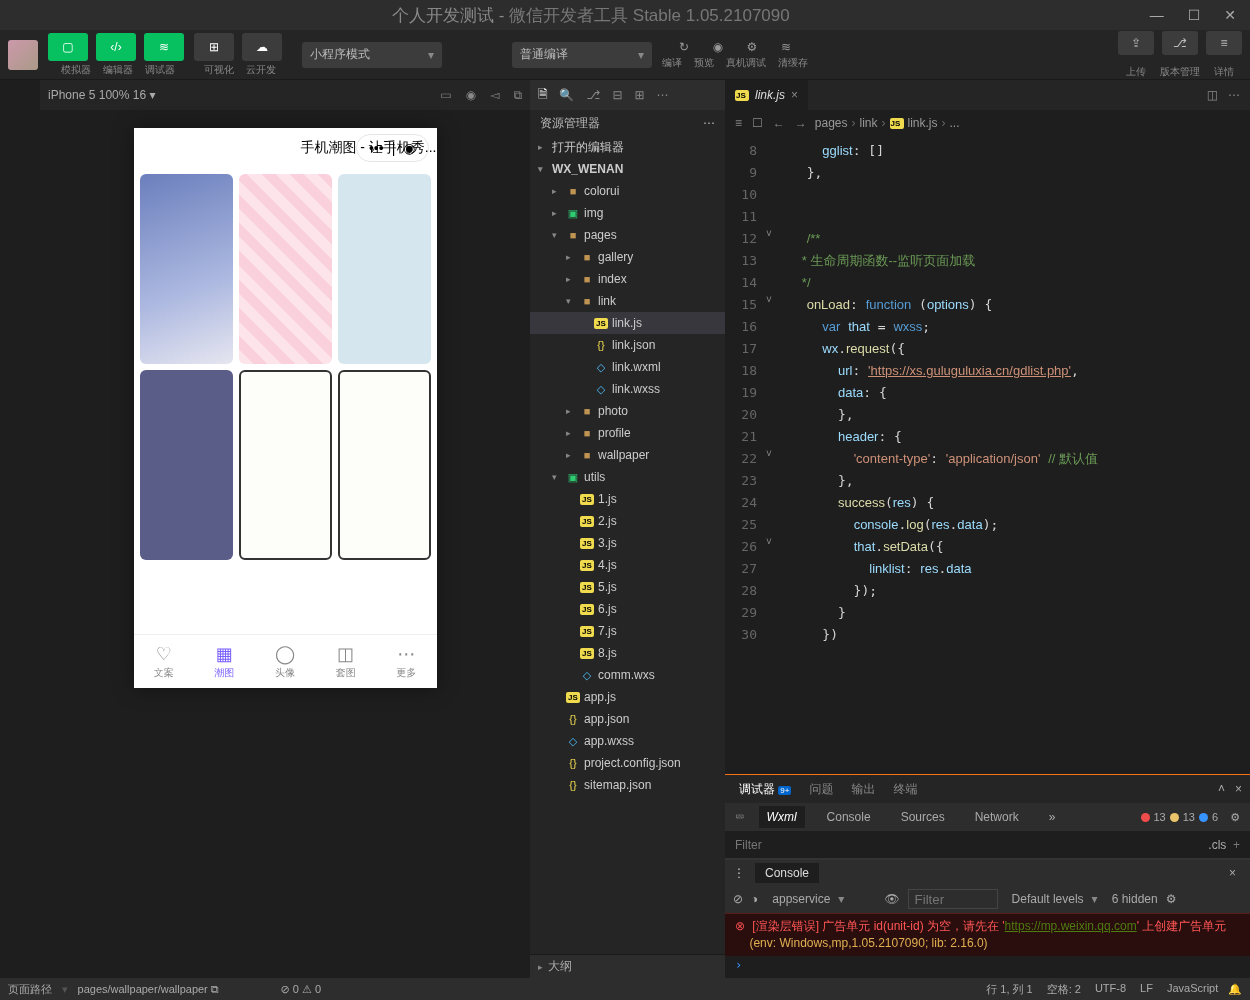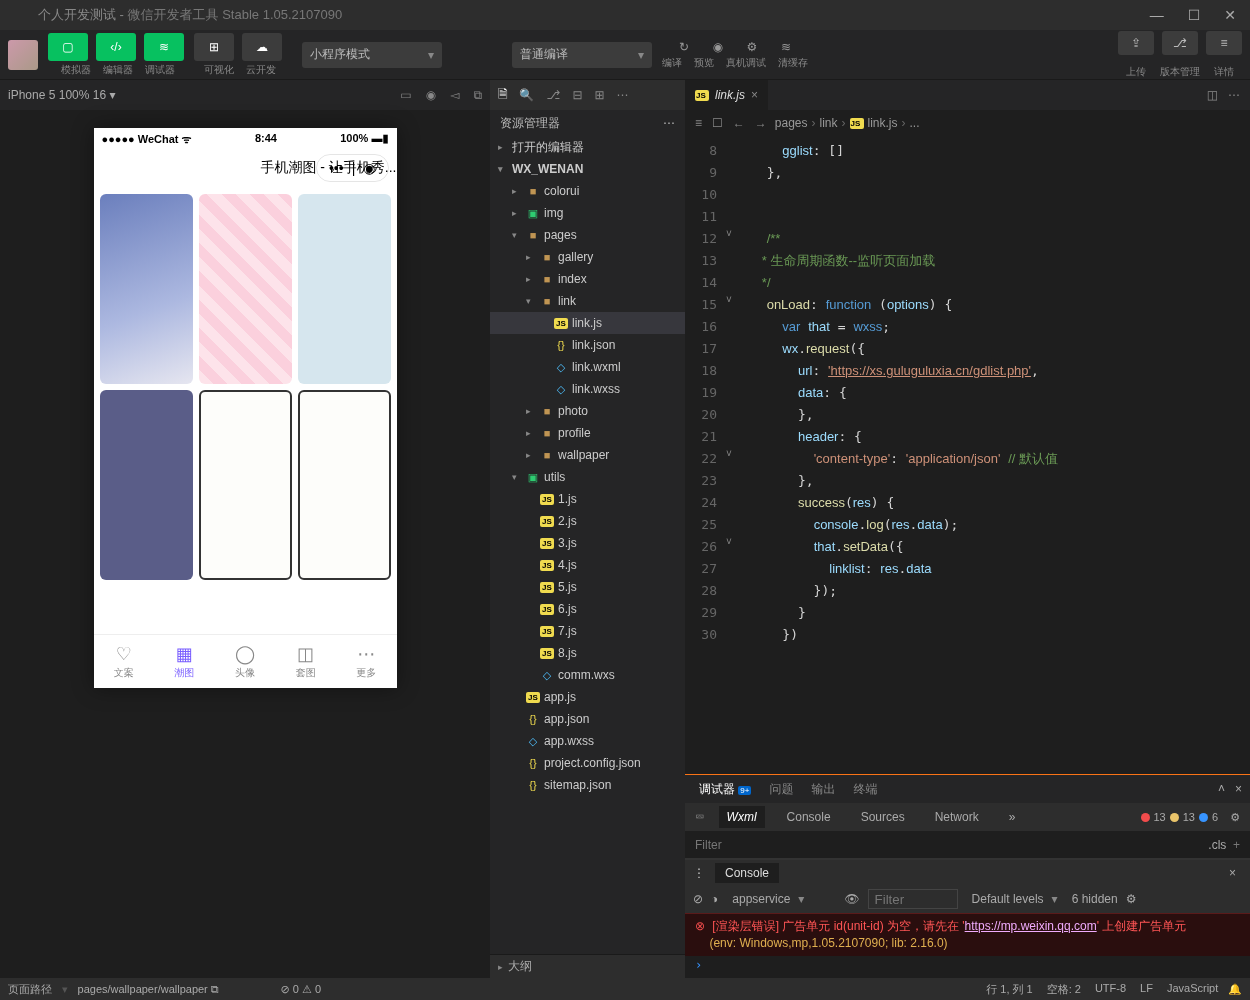--- a/index.html
+++ b/index.html
@@ -2,21 +2,21 @@
 <html><head>
 <meta charset="utf-8">
 <style>
 * { margin: 0; padding: 0; box-sizing: border-box; font-family: "Microsoft YaHei", sans-serif; }
 body { background: #1e1e1e; color: #ccc; font-size: 12px; overflow: hidden; width: 1250px; height: 1000px; }
 
 
 .titlebar { height: 30px; background: #2d2d2d; display: flex; align-items: center; padding: 0 8px; color: #aaa; }
 .titlebar .menu-items { display: flex; gap: 14px; font-size: 13px; }
 .titlebar .menu-items span { cursor: pointer; }
-.titlebar .center-title { flex: 1; text-align: left; color: #888; padding-left: 30px; font-size: 13px; }
+.titlebar .center-title { flex: 1; text-align: center; color: #888; padding-left: 30px; font-size: 17px; }
 .titlebar .win-ctrls { display: flex; gap: 12px; font-size: 14px; color: #aaa; }
 .titlebar .win-ctrls span { cursor: pointer; padding: 0 6px; }
 
 
 .toolbar2 { height: 50px; background: #252526; display: flex; align-items: center; padding: 4px 8px; border-bottom: 1px solid #1a1a1a; }
 .avatar { width: 30px; height: 30px; background: linear-gradient(135deg,#c9a 0%,#a98 100%); border-radius: 3px; margin-right: 10px; }
 .tool-btn { width: 40px; height: 28px; background: #07c160; border-radius: 3px; display: flex; align-items: center; justify-content: center; color: #fff; margin-right: 4px; cursor:pointer; }
 .tool-btn.grey { background: #3c3c3c; }
 .tool-group { display: flex; flex-direction: column; align-items: center; gap: 2px; margin-right: 6px; }
 .tool-group .row { display: flex; gap: 4px; }
@@ -24,21 +24,21 @@
 .dropdown { background: #3c3c3c; height: 26px; min-width: 140px; border-radius: 3px; display: inline-flex; align-items: center; padding: 0 8px; color: #bbb; font-size: 12px; cursor:pointer; position: relative; }
 .dropdown::after { content: '▾'; margin-left: auto; color: #888; }
 .spacer { flex: 1; }
 .ticon { width: 30px; display: inline-flex; justify-content: center; color: #999; cursor:pointer; }
 .tgroup-right { display: flex; align-items: flex-start; gap: 6px; }
 .tgroup-col { display: flex; flex-direction: column; align-items: center; gap: 2px; }
 .tgroup-col .ic { width: 36px; height: 24px; background: #3c3c3c; border-radius: 3px; display: flex; align-items: center; justify-content: center; color: #bbb; cursor:pointer;}
 .tgroup-col .tx { font-size: 10px; color: #888; margin-top: 8px; }
 
 
-.main { display: flex; height: calc(1000px - 30px - 50px - 22px); }
+.main { display: flex; height: calc(1000px - 30px - 50px - 22px); padding-left: 40px; }
 .left-panel { width: 490px; background: #1e1e1e; display: flex; flex-direction: column; }
 .device-bar { height: 30px; display: flex; align-items: center; padding: 0 8px; color: #aaa; background: #252526; gap: 8px; }
 .device-bar .dname { font-size: 12px; }
 .device-bar .icons { margin-left: auto; display: flex; gap: 14px; color: #888; }
 .device-bar .icons span { cursor:pointer; }
 .simulator-wrap { flex: 1; display: flex; justify-content: center; padding-top: 18px; }
 .phone { width: 303px; height: 560px; background: #fff; position: relative; overflow: hidden; color: #000; box-shadow: 0 0 20px rgba(0,0,0,.4); }
 .ph-status { height: 20px; display: flex; align-items: center; justify-content: space-between; padding: 0 8px; font-size: 11px; font-weight: bold; }
 .ph-nav { height: 40px; display: flex; align-items: center; justify-content: flex-end; font-size: 14px; position: relative; }
 .ph-nav .capsule { position:absolute; right: 8px; display: flex; align-items: center; gap: 0; border: 1px solid rgba(0,0,0,.1); border-radius: 20px; height: 28px; padding: 0 8px; }
@@ -120,21 +120,21 @@
 .style-filter { height: 28px; display:flex; align-items:center; padding:0 10px; color:#777; background:#1e1e1e; border-bottom:1px solid #333; font-size:12px; justify-content:space-between;}
 .style-filter .cls{ color:#aaa; }
 .console-hdr { height: 26px; display:flex; align-items:center; padding: 0 8px; background:#2d2d2d; gap:10px; border-top:1px solid #333; }
 .console-hdr .lbl { background:#1e1e1e; padding:3px 10px; color:#ddd; }
 .console-hdr .close { margin-left:auto; color:#aaa; cursor:pointer; padding:0 6px;}
 .console-filter { height: 28px; display:flex; align-items:center; gap:8px; padding: 0 8px; background:#2d2d2d; color:#aaa; font-size:12px; }
 .console-filter .sel { display:flex; align-items:center; gap:4px; padding:0 6px; }
 .console-filter .sel::after { content:'▾'; color:#888; margin-left:4px; }
 .console-filter input { background:#2d2d2d; border:1px solid #444; color:#ccc; height:20px; padding:0 6px; width:90px; }
 .console-log { background:#2a0e0e; color:#f55; font: 12px/17px Consolas, monospace; padding: 4px 10px; border-top:1px solid #5a1a1a; }
-.console-log .lnk { color:#f0abfc; text-decoration:underline; }
+.console-log .lnk { color:#4d7c0f; text-decoration:underline; }
 .console-log .env { color:#e0b050; }
 .console-prompt { height:22px; color:#3794ff; padding: 2px 10px; font: 12px Consolas, monospace; background:#1e1e1e; }
 
 
 .status { position: fixed; bottom:0; left:0; right:0; height: 22px; background: #2d2d2d; display: flex; align-items: center; padding: 0 8px; color: #aaa; font-size: 11px; gap: 10px; }
 .status .sep { color:#555; }
 .status .right { margin-left:auto; display:flex; gap:14px; }
 .status .icon { cursor:pointer; }
 </style>
 </head>
@@ -222,25 +222,20 @@
       <span class="dname"><span>iPhone 5 100% 16</span> ▾</span>
       <div class="icons">
         <span>▭</span>
         <span>◉</span>
         <span>◅</span>
         <span>⧉</span>
       </div>
     </div>
     <div class="simulator-wrap">
       <div class="phone">
-        <div class="ph-status">
-          <span><span>●●●●● WeChat</span> <span>ᯤ</span></span>
-          <span>8:44</span>
-          <span><span>100%</span> <span>▬▮</span></span>
-        </div>
         <div class="ph-nav">
           <span>手机潮图 - 让手机秀...</span>
           <div class="capsule">
               <span>•••</span>
               <span>|</span>
               <span>◉</span>
             </div>
         </div>
         <div class="ph-grid">
           <div class="cell c1"></div>

